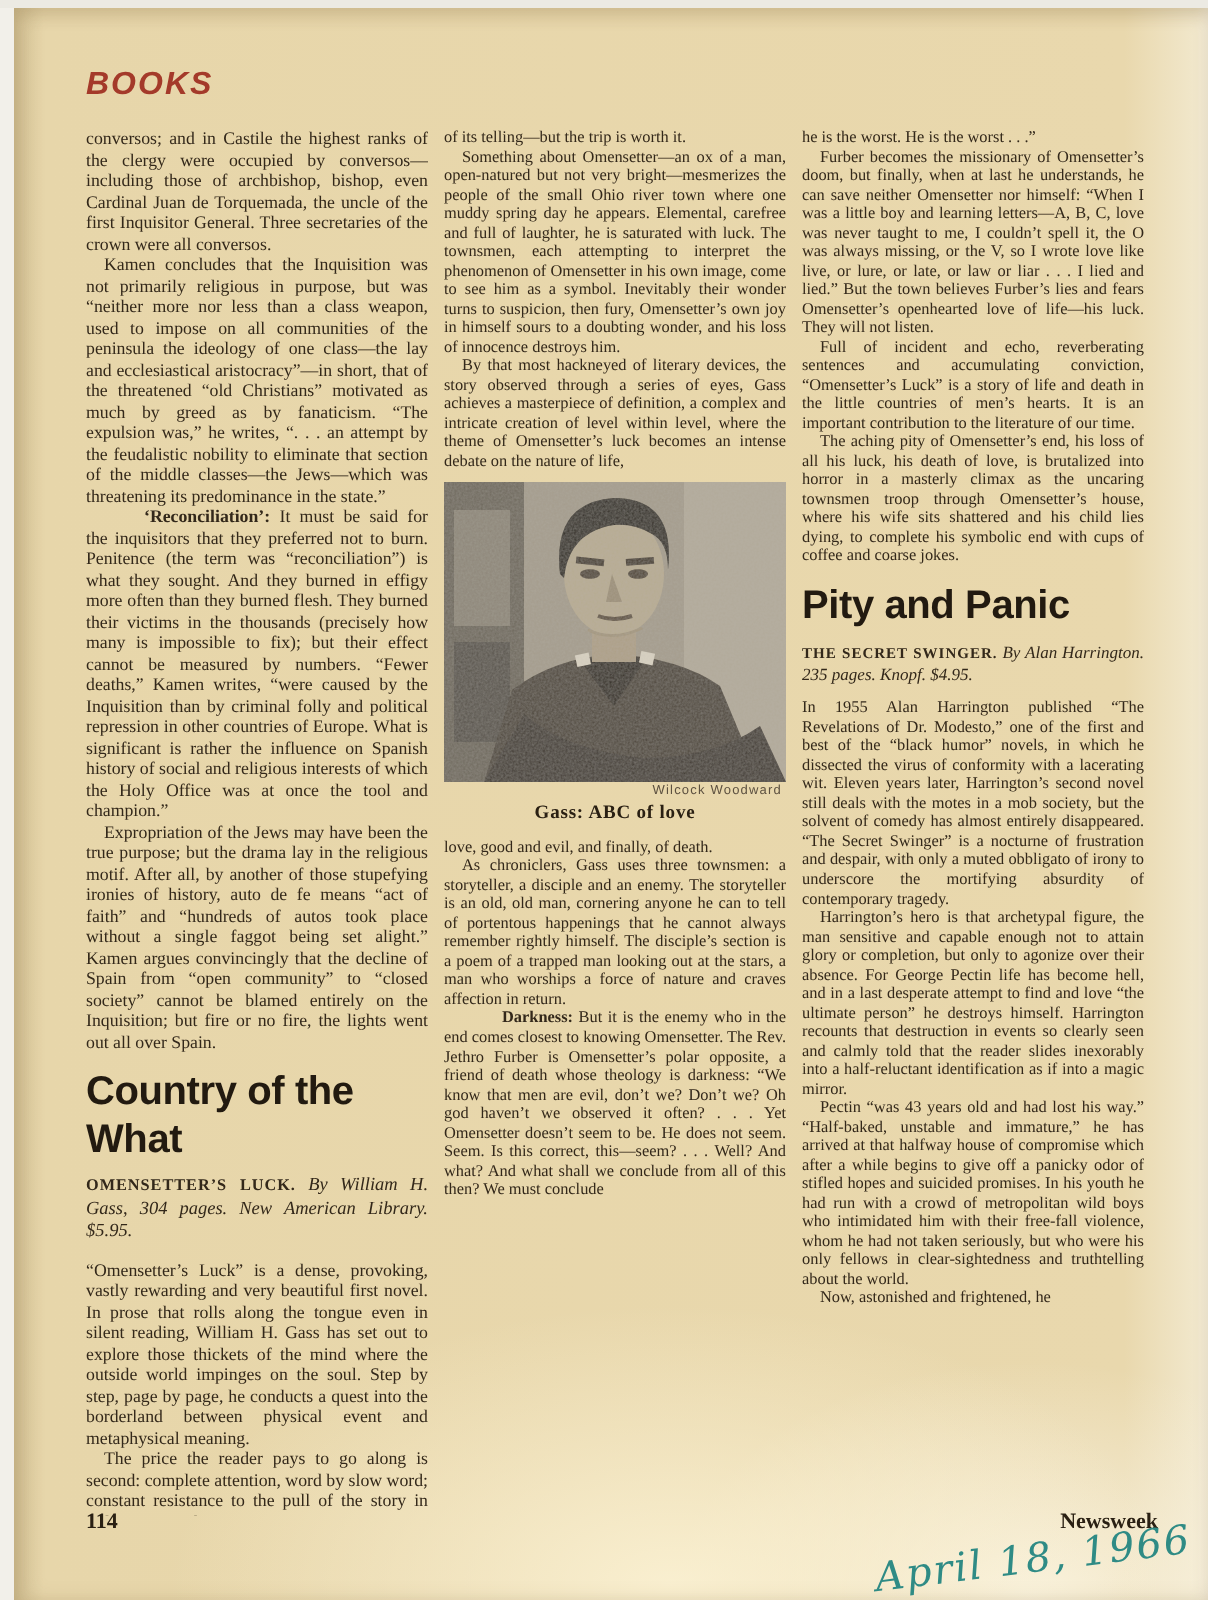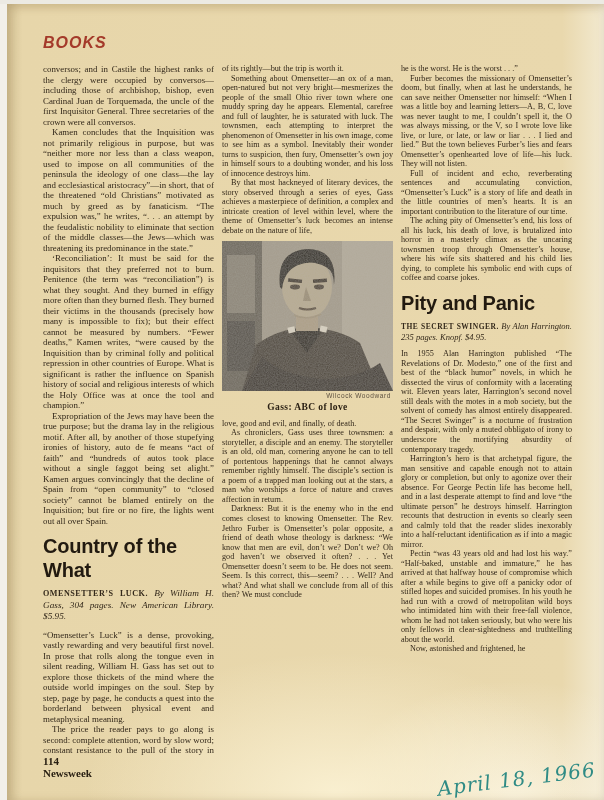--- a/index.html
+++ b/index.html
@@ -26,21 +26,21 @@
   .columns{
     position:absolute;left:36px;top:60px;width:529px;height:694px;
     display:flex;gap:8px;
   }
   .col{width:171px;overflow:hidden;color:#33281a;}
   .col-left{font-size:8.9px;line-height:1.18;}
   .col-mid{font-size:8.2px;line-height:1.16;}
   .col-right{font-size:8.2px;line-height:1.16;}
   .para{margin:0;text-align:justify;text-indent:9px;}
   .noindent{text-indent:0;}
-  .lead{font-weight:normal;}
+  .lead{font-weight:bold;margin-left:20px;}
   h2.section-heading{
     font-family:"Liberation Sans", sans-serif;
     font-size:20px;font-weight:bold;color:#221a10;
     margin:9px 0 6px;letter-spacing:-.2px;text-indent:0;
   }
   .book-info{
     margin:0 0 7px;text-align:justify;font-style:italic;
     font-size:1.04em;line-height:1.25;
   }
   .book-title{
@@ -52,21 +52,21 @@
     font-size:6.5px;color:#5d5140;text-align:right;letter-spacing:.6px;
     margin:1px 2px 0 0;font-family:"Liberation Sans", sans-serif;
   }
   .photo-caption{
     font-weight:bold;font-size:9.5px;text-align:center;color:#2a2013;
     margin:2px 0 6px;letter-spacing:.4px;
   }
   .footer{
     position:absolute;left:36px;top:751px;width:536px;
     display:flex;justify-content:space-between;align-items:flex-start;
-    font-weight:bold;font-size:11px;color:#2a2013;flex-direction:column;
+    font-weight:bold;font-size:11px;color:#2a2013;
   }
   .handwritten{
     position:absolute;right:8px;top:763px;
     font-style:italic;font-family:"DejaVu Serif", serif;
     font-size:20px;color:#2f8b85;
     transform:rotate(-7deg);letter-spacing:1px;white-space:nowrap;
   }
   .scan-edge-left{position:absolute;left:0;top:0;width:7px;height:800px;background:#f2f0ea;}
   .scan-edge-top{position:absolute;left:0;top:0;width:604px;height:4px;background:#eceae3;}
 </style>
@@ -87,21 +87,21 @@
       <p class="para">Kamen concludes that the Inquisition was not primarily religious in purpose, but was “neither more nor less than a class weapon, used to impose on all communities of the peninsula the ideology of one class—the lay and ecclesiastical aristocracy”—in short, that of the threatened “old Christians” motivated as much by greed as by fanaticism. “The expulsion was,” he writes, “. . . an attempt by the feudalistic nobility to eliminate that section of the middle classes—the Jews—which was threatening its predominance in the state.”</p>
       <p class="para"><b class="lead">‘Reconciliation’:</b><span> It must be said for the inquisitors that they preferred not to burn. Penitence (the term was “reconciliation”) is what they sought. And they burned in effigy more often than they burned flesh. They burned their victims in the thousands (precisely how many is impossible to fix); but their effect cannot be measured by numbers. “Fewer deaths,” Kamen writes, “were caused by the Inquisition than by criminal folly and political repression in other countries of Europe. What is significant is rather the influence on Spanish history of social and religious interests of which the Holy Office was at once the tool and champion.”</span></p>
       <p class="para">Expropriation of the Jews may have been the true purpose; but the drama lay in the religious motif. After all, by another of those stupefying ironies of history, auto de fe means “act of faith” and “hundreds of autos took place without a single faggot being set alight.” Kamen argues convincingly that the decline of Spain from “open community” to “closed society” cannot be blamed entirely on the Inquisition; but fire or no fire, the lights went out all over Spain.</p>
       <h2 class="section-heading">Country of the What</h2>
       <p class="book-info"><span class="book-title">OMENSETTER’S LUCK.</span><span> By William H. Gass, 304 pages. New American Library. $5.95.</span></p>
       <p class="para noindent">“Omensetter’s Luck” is a dense, provoking, vastly rewarding and very beautiful first novel. In prose that rolls along the tongue even in silent reading, William H. Gass has set out to explore those thickets of the mind where the outside world impinges on the soul. Step by step, page by page, he conducts a quest into the borderland between physical event and metaphysical meaning.</p>
       <p class="para">The price the reader pays to go along is second: complete attention, word by slow word; constant resistance to the pull of the story in order to savor the process</p>
     </div>
 
     <div class="col col-mid">
-      <p class="para noindent">of its rightly—but the trip is worth it.</p>
+      <p class="para noindent">of its telling—but the trip is worth it.</p>
       <p class="para">Something about Omensetter—an ox of a man, open-natured but not very bright—mesmerizes the people of the small Ohio river town where one muddy spring day he appears. Elemental, carefree and full of laughter, he is saturated with luck. The townsmen, each attempting to interpret the phenomenon of Omensetter in his own image, come to see him as a symbol. Inevitably their wonder turns to suspicion, then fury, Omensetter’s own joy in himself sours to a doubting wonder, and his loss of innocence destroys him.</p>
       <p class="para">By that most hackneyed of literary devices, the story observed through a series of eyes, Gass achieves a masterpiece of definition, a complex and intricate creation of level within level, where the theme of Omensetter’s luck becomes an intense debate on the nature of life,</p>
 
       <div class="photo-block">
         <svg class="photo-frame" viewBox="0 0 171 150" preserveAspectRatio="none">
           <defs>
             <filter id="grain">
                 <feTurbulence type="fractalNoise" baseFrequency="0.9" numOctaves="2" result="n"></feTurbulence>
                 <feColorMatrix in="n" type="matrix" values="0 0 0 0 0.5  0 0 0 0 0.48  0 0 0 0 0.44  0 0 0 0.28 0"></feColorMatrix>
                 <feComposite operator="over" in2="SourceGraphic"></feComposite>

